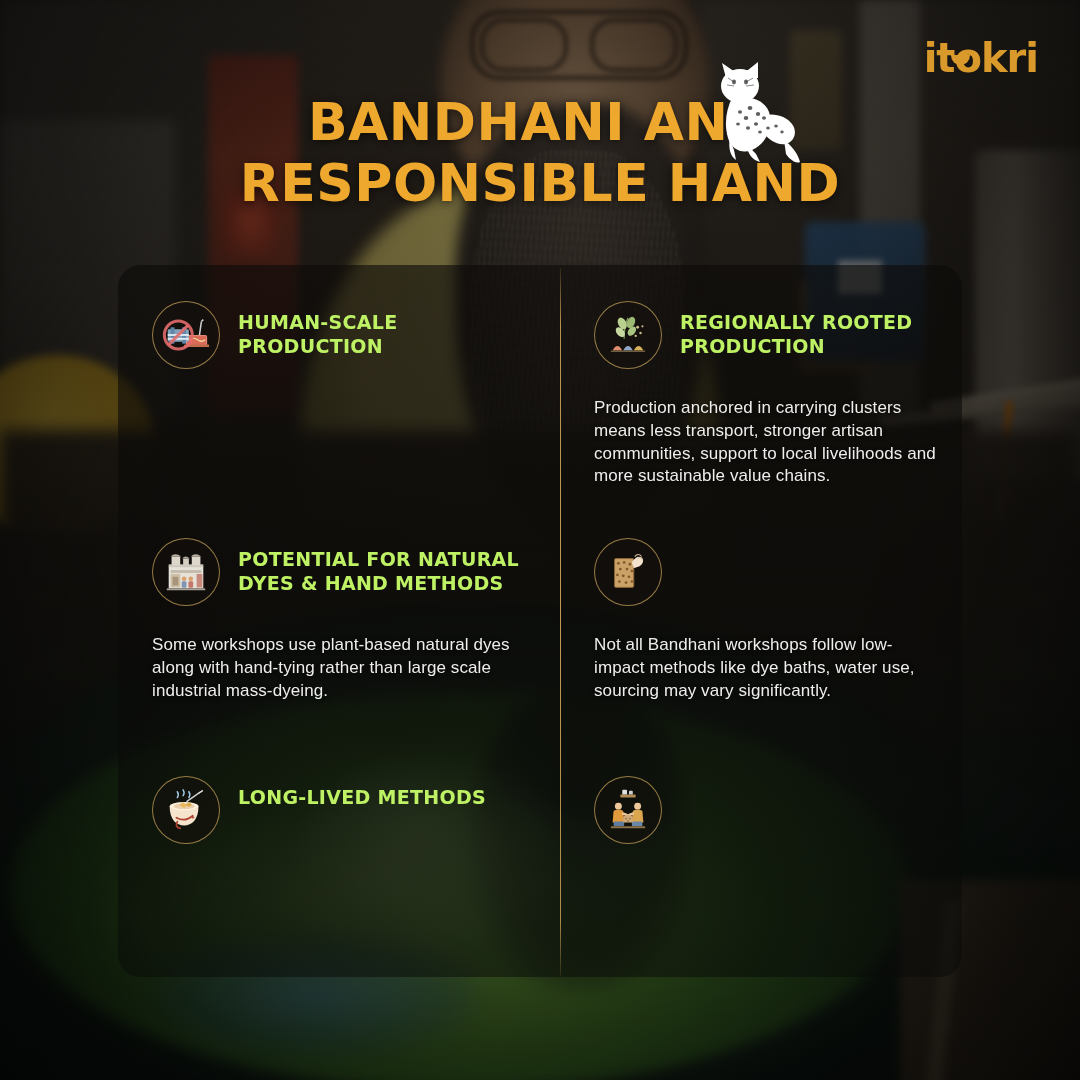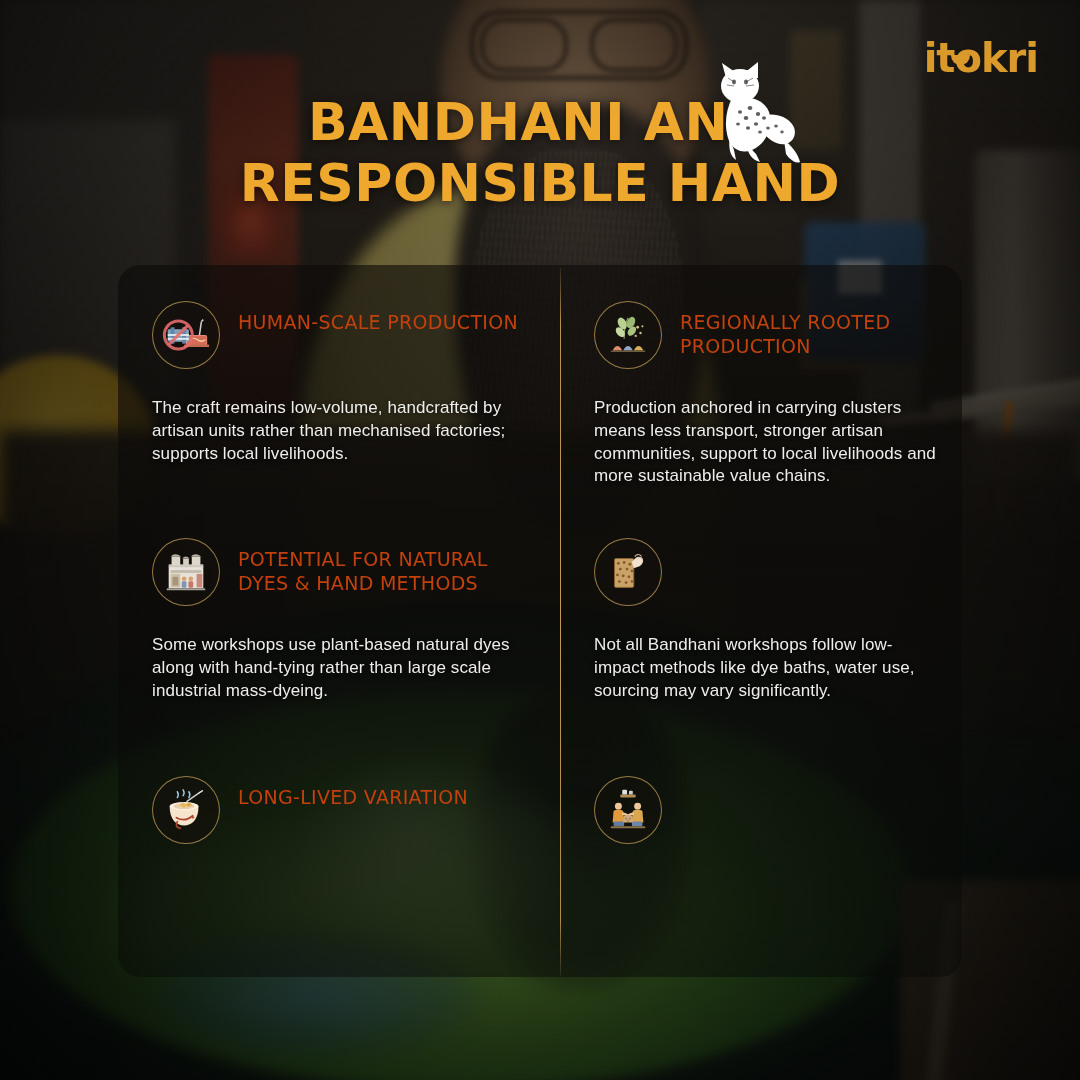--- a/index.html
+++ b/index.html
@@ -331,24 +331,24 @@
     background: rgba(20,16,12,.55);
     display: flex; align-items: center; justify-content: center;
     overflow: hidden;
     position: relative;
   }
   .icon-circle svg { display:block; }
 
   .cell-title {
     font-family: "DejaVu Sans", sans-serif;
     font-size: 19px;
-    font-weight: 400;
+    font-weight: 700;
     line-height: 1.25;
     letter-spacing: .3px;
-    color: #c2410c;
+    color: #bef264;
     padding-top: 10px;
     max-width: 300px;
   }
   .cell.right .cell-title { max-width: 270px; }
 
   .cell-body {
     margin-top: 28px;
     font-family: "Liberation Sans", sans-serif;
     font-size: 17px;
     line-height: 1.34;
@@ -468,21 +468,20 @@
               <rect x="22" y="18" width="4" height="17" fill="#5f86a8"></rect>
               <rect x="7" y="25" width="22" height="2" fill="#dfe9f0"></rect>
               <rect x="7" y="29" width="22" height="2" fill="#dfe9f0"></rect>
             </g>
             <circle cx="18" cy="26" r="14.5" fill="none" stroke="#e36b6b" stroke-width="3.2" opacity=".9"></circle>
             <line x1="8" y1="36" x2="28" y2="16" stroke="#e36b6b" stroke-width="3.2" opacity=".9"></line>
           </svg>
         </div>
         <div class="cell-title">HUMAN-SCALE PRODUCTION</div>
       </div>
-      <div class="cell-body">The craft remains low-volume, handcrafted by artisan units rather than mechanised factories; supports local livelihoods.</div>
     </div>
 
     <div class="cell right">
       <div class="cell-head">
         <div class="icon-circle">
           <svg viewBox="0 0 52 52" width="50" height="50">
             <path d="M22 30 C22 20 24 12 26 8" stroke="#7d9a5c" stroke-width="1.4" fill="none"></path>
             <ellipse cx="20" cy="14" rx="4.2" ry="6.5" fill="#b9d08e" transform="rotate(-28 20 14)"></ellipse>
             <ellipse cx="29" cy="13" rx="4" ry="6.2" fill="#9dba74" transform="rotate(26 29 13)"></ellipse>
             <ellipse cx="18" cy="23" rx="3.8" ry="5.8" fill="#c6d9a0" transform="rotate(-40 18 23)"></ellipse>
@@ -578,21 +577,21 @@
             <ellipse cx="24" cy="22" rx="11" ry="3" fill="#e9cfae"></ellipse>
             <path d="M19 21 l4 -3 l4 3 l-3 3 Z" fill="#e8b85c"></path>
             <path d="M26 20 l4 -2 l2 3 l-4 2 Z" fill="#dba948"></path>
             <path d="M27 17 L40 8" stroke="#cfcfcf" stroke-width="1.6" stroke-linecap="round"></path>
             <path d="M40 8 L43 6" stroke="#ddd" stroke-width="1.6" stroke-linecap="round"></path>
             <path d="M16 34 q9 5 17 -2" stroke="#b2432f" stroke-width="1.8" fill="none" stroke-linecap="round"></path>
             <path d="M33 32 l2 2 l-3 1 Z" fill="#b2432f"></path>
             <path d="M17 38 q-3 6 3 7" stroke="#b2432f" stroke-width="1.8" fill="none" stroke-linecap="round"></path>
           </svg>
         </div>
-        <div class="cell-title">LONG-LIVED VARIATION</div>
+        <div class="cell-title">LONG-LIVED METHODS</div>
       </div>
     </div>
 
     <div class="cell right">
       <div class="cell-head">
         <div class="icon-circle">
           <svg viewBox="0 0 52 52" width="50" height="50">
             <rect x="18" y="10" width="16" height="3" rx="1" fill="#b08a52"></rect>
             <rect x="20" y="5" width="5" height="5" rx="1" fill="#e0e0e0"></rect>
             <rect x="27" y="6" width="4" height="4" rx="1" fill="#cfcfcf"></rect>

